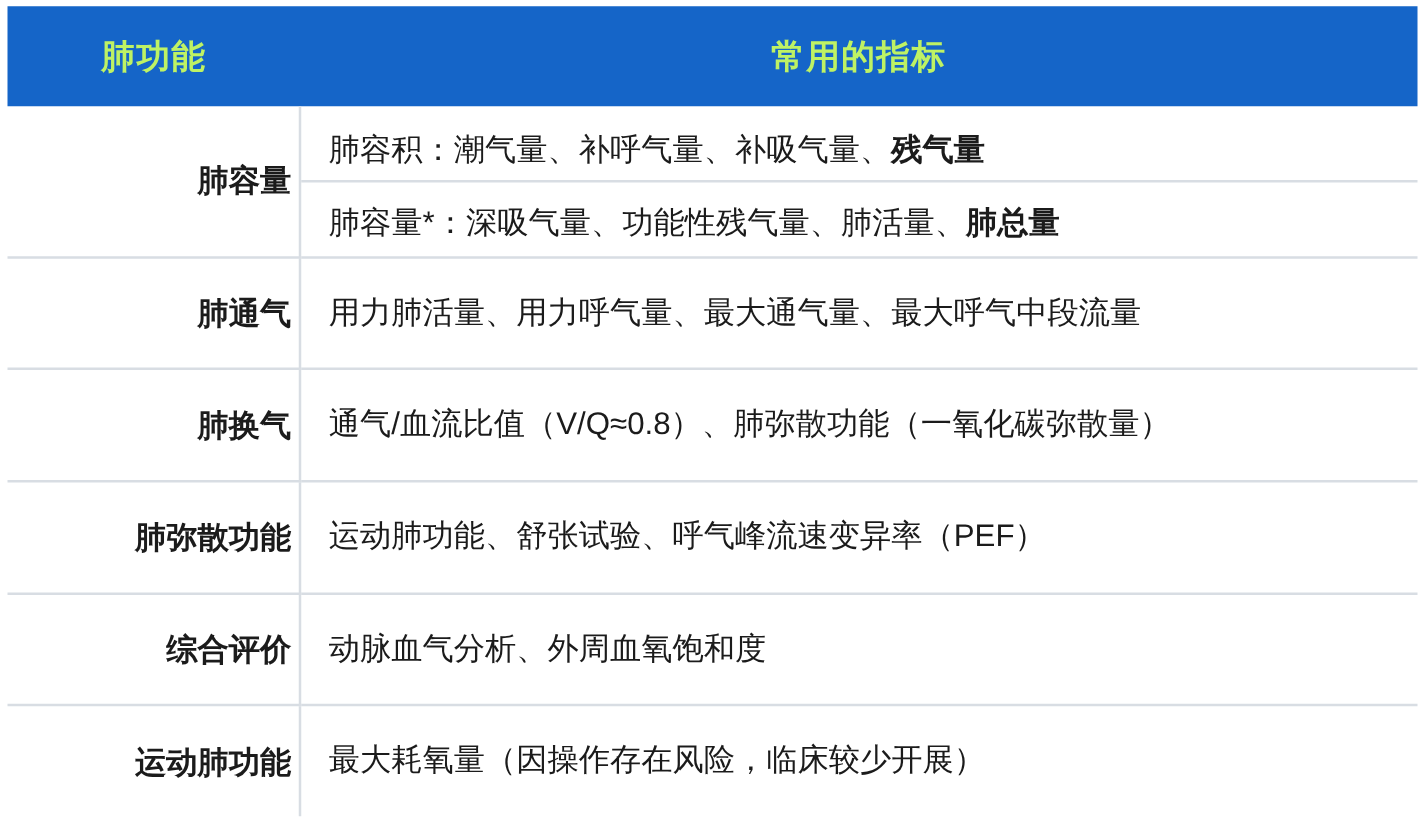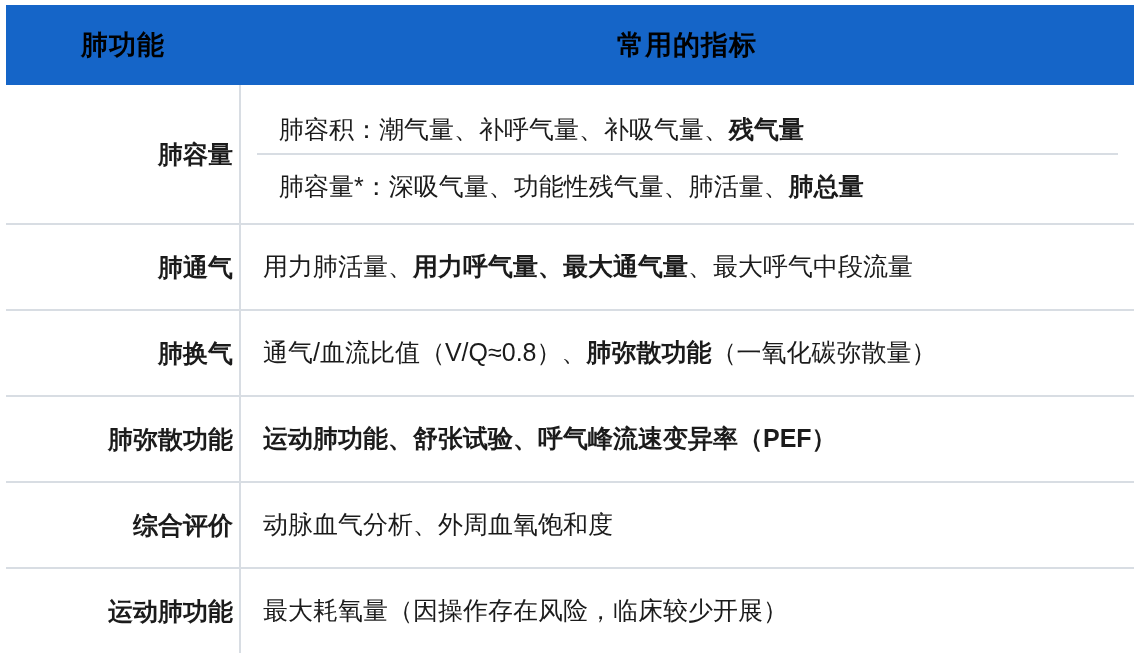--- a/index.html
+++ b/index.html
@@ -22,21 +22,21 @@
   }
   table.lung-table {
     width: 1124px;
     height: 648px;
     border-collapse: collapse;
     table-layout: fixed;
   }
   
   thead th {
     background: #1565c8;
-    color: #000000;
+    color: #bef264;
     font-size: 27px;
     font-weight: bold;
     text-align: center;
     height: 78px;
     letter-spacing: 1px;
     border: none;
   }
   th.col-left { width: 232px; }
   th.col-right { width: 892px; }
 
@@ -57,41 +57,41 @@
     border-right: 2px solid #d8dde3;
     padding: 0 6px;
   }
   td.val {
     font-size: 25px;
     padding: 0 14px 0 22px;
     line-height: 1.35;
     font-weight: normal;
   }
   td.val b {
-    font-weight: bold;
+    font-weight: normal;
   }
   
   .sub-split {
     border-bottom: 2px solid #d8dde3;
     padding: 0 14px 0 22px;
     height: 48px;
     display: flex;
     align-items: center;
     font-size: 25px;
   }
   .sub-last {
     border-bottom: none;
     padding: 0 14px 0 22px;
     height: 48px;
     display: flex;
     align-items: flex-end;
     font-size: 25px;
   }
   td.val-merged {
-    padding: 16px;
+    padding: 0;
     vertical-align: middle;
   }
   .row-h-tall { height: 108px; }
   .row-h { height: 79px; }
 </style>
 </head>
 <body>
 
 <div class="table-wrap">
   <table class="lung-table">

